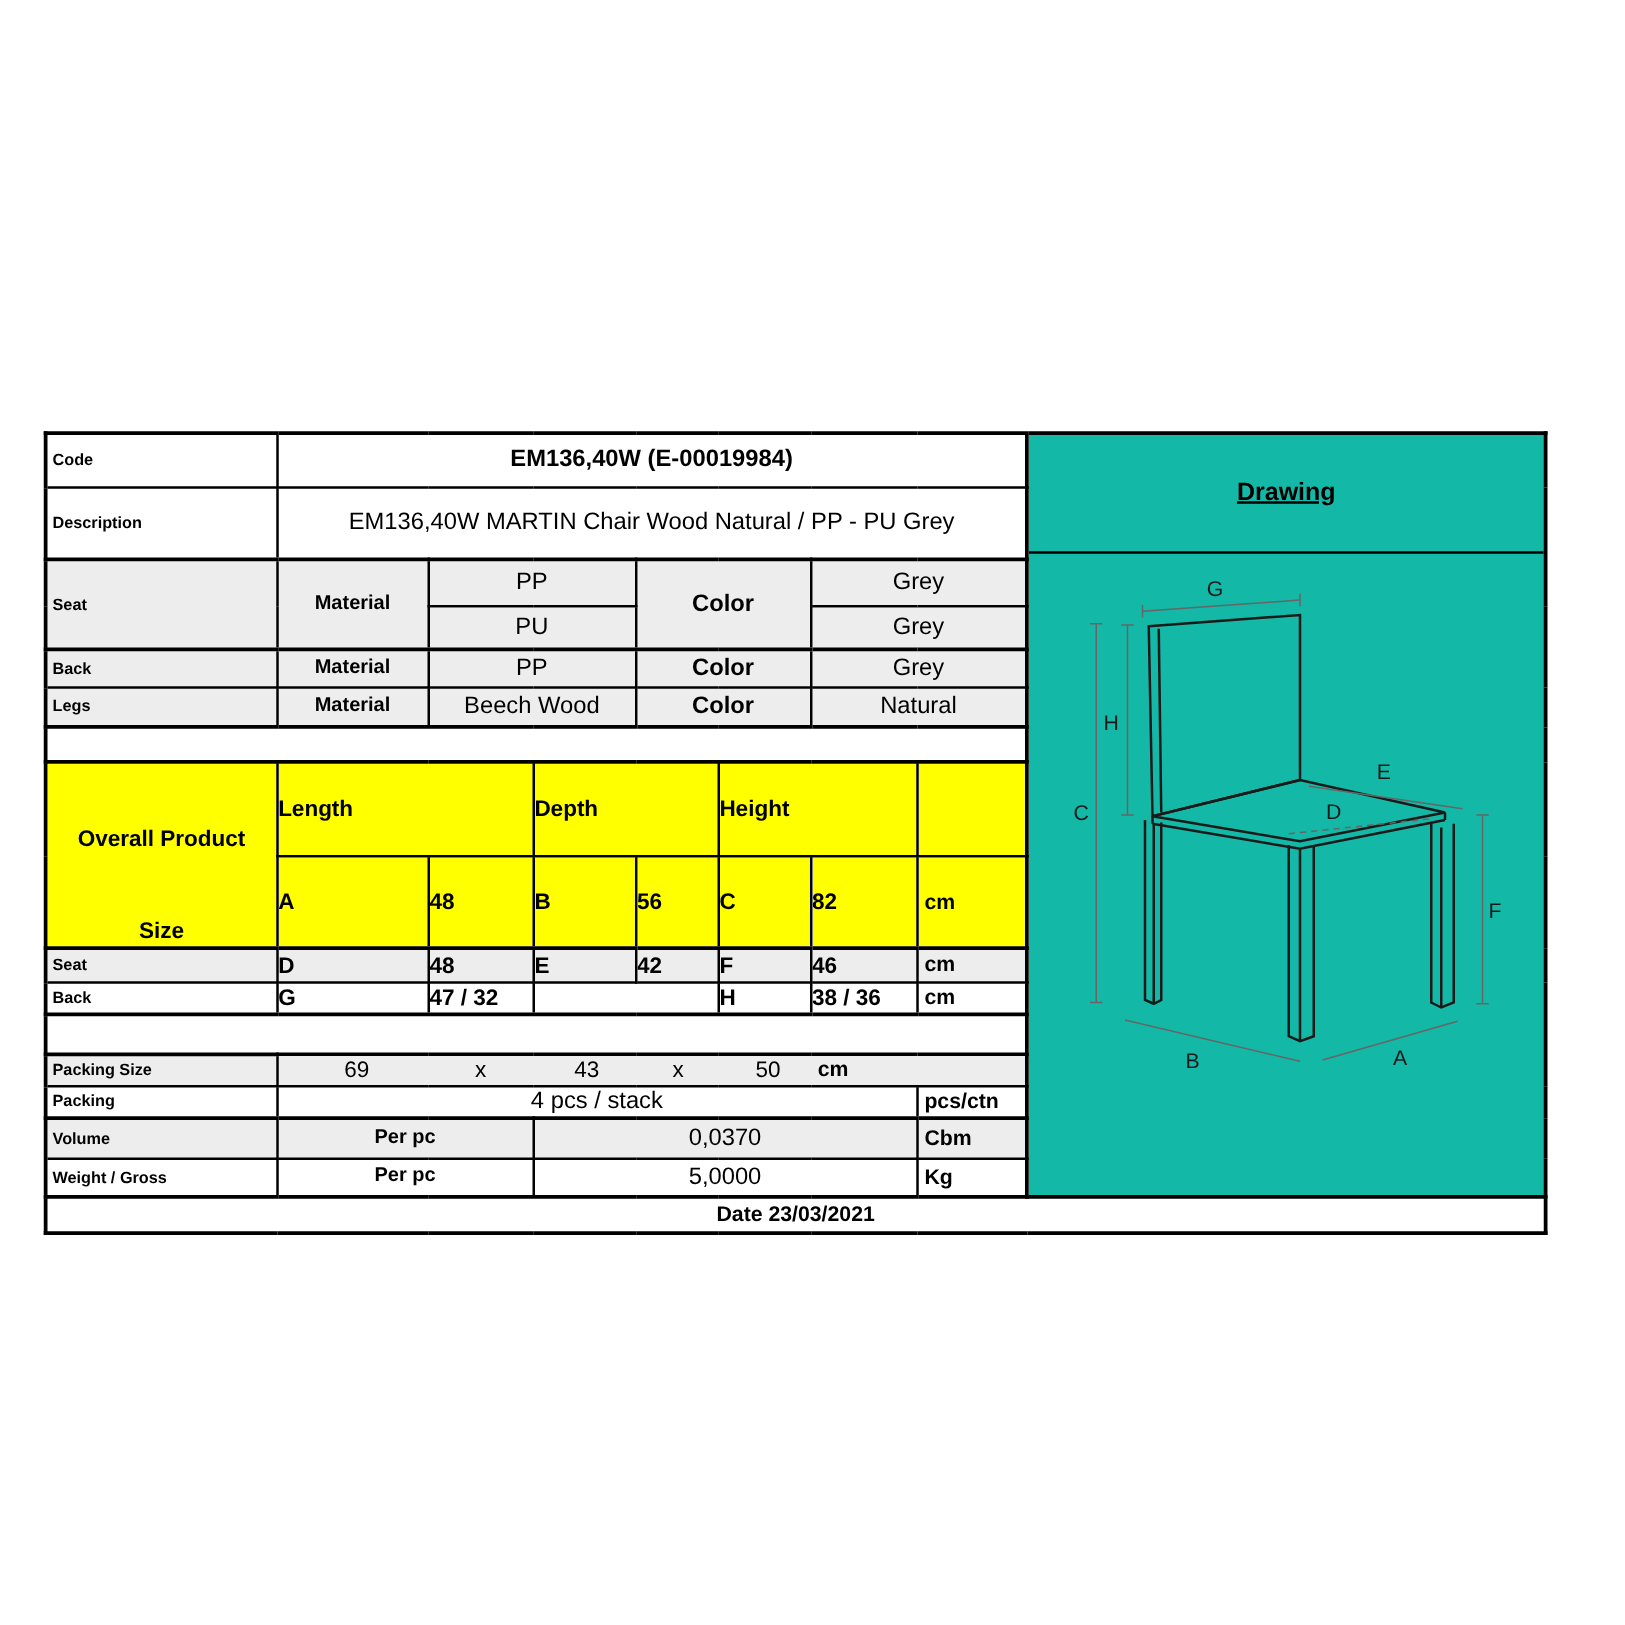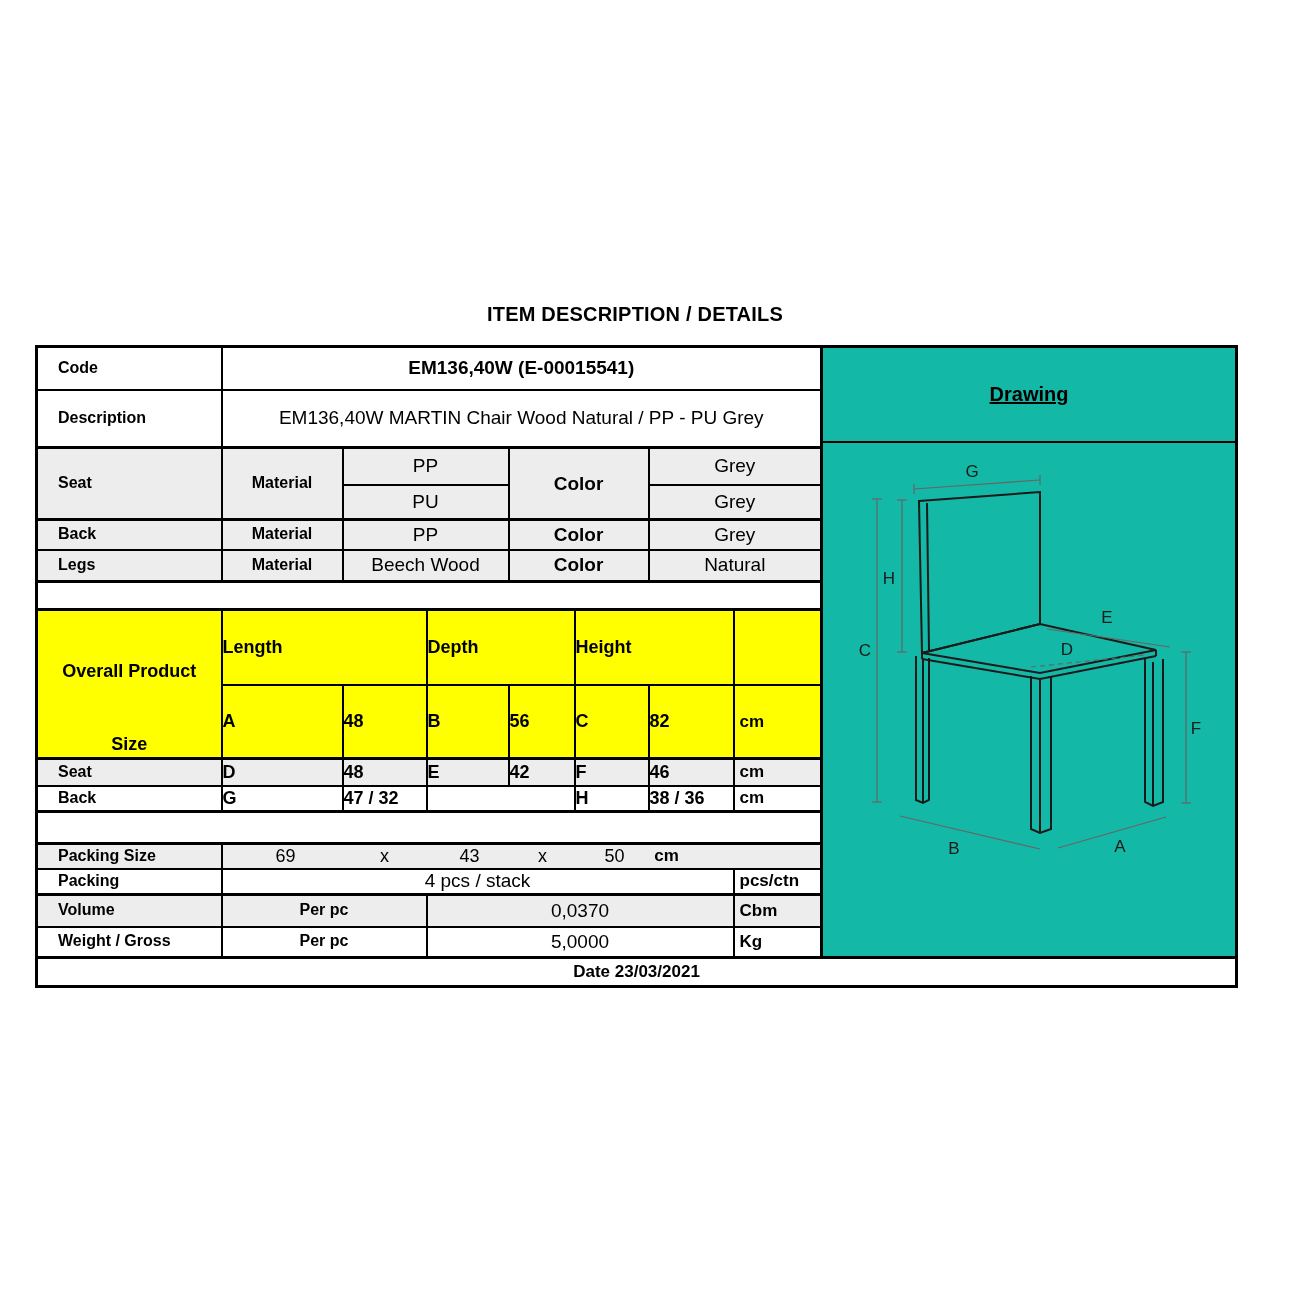--- a/index.html
+++ b/index.html
@@ -8,21 +8,21 @@
   .title{position:absolute;left:35px;top:303px;width:1200px;text-align:center;
          font-size:20px;font-weight:bold;letter-spacing:.2px;}
   table.sheet{position:absolute;left:35px;top:345px;width:1200px;
               border-collapse:collapse;table-layout:fixed;}
   td{padding:0;margin:0;vertical-align:middle;line-height:1.05;overflow:hidden;
      white-space:nowrap;font-size:19px;}
   
   .bt3{border-top:3px solid #000}.bb3{border-bottom:3px solid #000}
   .bl3{border-left:3px solid #000}.br3{border-right:3px solid #000}.bb2{border-bottom:2px solid #000}.br2{border-right:2px solid #000}
   
-  .lbl{font-weight:bold;text-align:left;padding-left:20px;font-size:16px;}
+  .lbl{font-weight:bold;text-align:left;padding-left:4px;font-size:13px;}
   .c{text-align:center;}
   .bold{font-weight:bold;}
   .sm{font-size:16px;font-weight:bold;text-align:center;}
   .reg{font-weight:normal;text-align:center;}
   .sz{font-size:18px;font-weight:bold;text-align:left;}
   .unit{font-size:17px;font-weight:bold;text-align:left;padding-left:5px;}
   .date{font-size:17px;font-weight:bold;text-align:center;margin-top:11px;}
   tr.grey td{background:#ededed;}
   tr.yellow td{background:#ffff00;}
   .ylabel div{text-align:center;font-weight:bold;font-size:18px;line-height:26px;margin-top:47px;}
@@ -36,39 +36,38 @@
   .draw-head{height:93px;border-bottom:2px solid #000;display:flex;
              align-items:center;justify-content:center;font-size:20px;font-weight:bold;}
   svg text{font-family:"Liberation Sans",sans-serif;font-size:17px;fill:#1a1a1a;
            font-weight:normal;}
 </style>
 </head>
 <body>
 
 <div class="page">
 
-  <div class="title">ITEM DESCRIPTION / DETAILS</div>
 
   <table class="sheet">
     <colgroup>
       <col style="width:185px">
         <col style="width:121px">
         <col style="width:84px">
       <col style="width:82px">
         <col style="width:66px">
         <col style="width:74px">
       <col style="width:85px">
         <col style="width:88px">
         <col style="width:415px">
     </colgroup>
 
     <tbody>
         <tr style="height:43px">
       <td class="lbl bt3 bl3 br2 bb2">Code</td>
-      <td colspan="7" class="c bold bt3 bb2">EM136,40W (E-00015541)</td>
+      <td colspan="7" class="c bold bt3 bb2">EM136,40W (E-00019984)</td>
       <td rowspan="16" class="draw-td bt3 bl3 br3 bb3">
         <div class="draw-head">Drawing</div>
         <svg width="409" height="420" viewBox="0 0 409 420">
 
           <g stroke="#1a1a1a" stroke-width="2" fill="none" stroke-linejoin="miter">
             <polygon points="96,58 217,49 217,181 99,210"></polygon>
             <line x1="104" y1="60" x2="106" y2="207"></line>
             <polygon points="99,210 217,181 333,207 217,230"></polygon>
             <polyline points="99,216 217,236 333,213"></polyline>
             <line x1="99" y1="210" x2="99" y2="216"></line>

